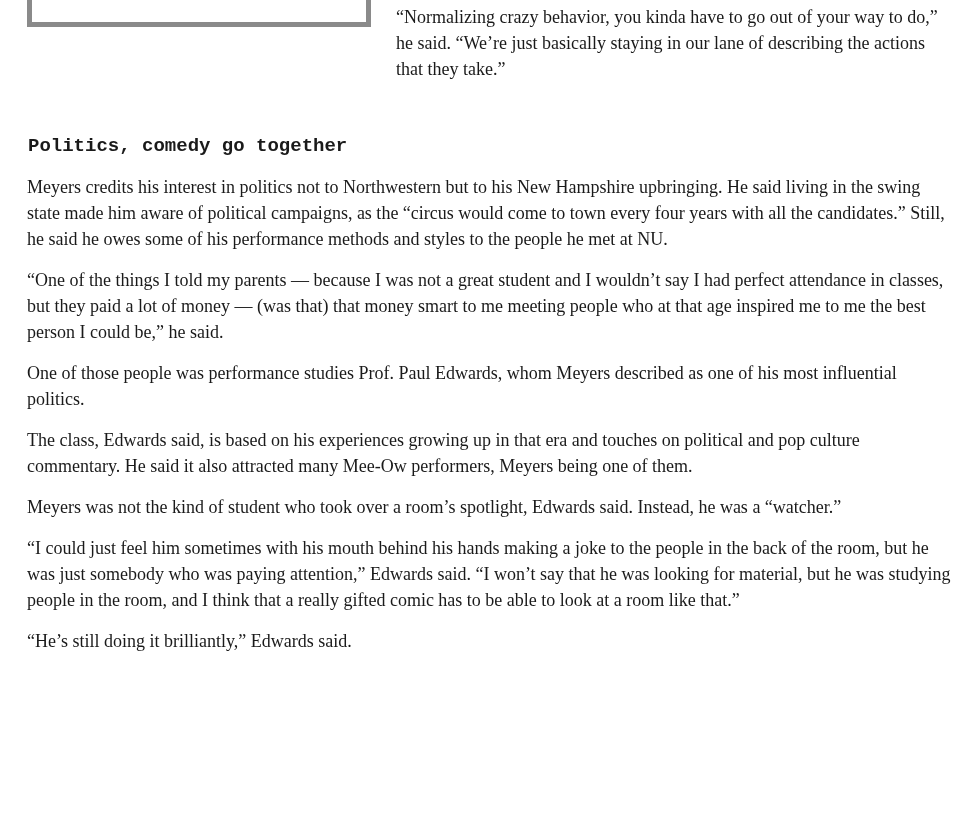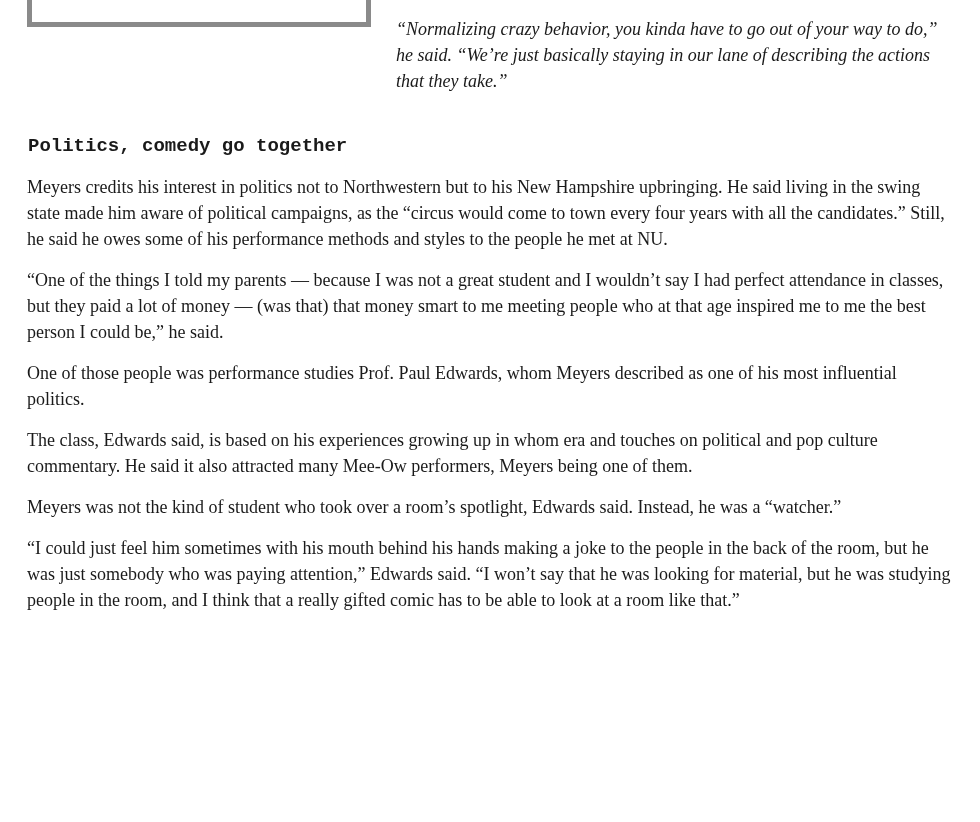--- a/index.html
+++ b/index.html
@@ -9,22 +9,22 @@
     color: #1a1a1a;
   }
   .media-box {
     position: absolute; left: 27px; top: -40px;
     width: 334px; height: 57px;
     border: 5px solid #8a8a8a;
     box-sizing: content-box;
     background: #ffffff;
   }
   .side-quote {
-    position: absolute; left: 396px; top: 16px; width: 560px;
-    font-size: 18px; line-height: 26px; margin: 0; font-style: italic;
+    position: absolute; left: 396px; top: 4px; width: 560px;
+    font-size: 18px; line-height: 26px; margin: 0;
   }
   .article {
     position: absolute; left: 27px; top: 133px; width: 926px;
   }
   .article h3 {
     font-size: 19px; font-weight: bold; margin: 0 0 15px 1px; line-height: 26px; font-family: Liberation Mono, monospace;
   }
   .article p {
     font-size: 18px; line-height: 26px; margin: 0 0 15px 0;
   }
@@ -34,16 +34,17 @@
 
 <div class="media-box"></div>
 
 <p class="side-quote">“Normalizing crazy behavior, you kinda have to go out of your way to do,” he said. “We’re just basically staying in our lane of describing the actions that they take.”</p>
 
 <div class="article">
   <h3>Politics, comedy go together</h3>
   <p>Meyers credits his interest in politics not to Northwestern but to his New Hampshire upbringing. He said living in the swing state made him aware of political campaigns, as the “circus would come to town every four years with all the candidates.” Still, he said he owes some of his performance methods and styles to the people he met at NU.</p>
   <p>“One of the things I told my parents — because I was not a great student and I wouldn’t say I had perfect attendance in classes, but they paid a lot of money — (was that) that money smart to me meeting people who at that age inspired me to me the best person I could be,” he said.</p>
   <p>One of those people was performance studies Prof. Paul Edwards, whom Meyers described as one of his most influential politics.</p>
-  <p>The class, Edwards said, is based on his experiences growing up in whom era and touches on political and pop culture commentary. He said it also attracted many Mee-Ow performers, Meyers being one of them.</p>
+  <p>The class, Edwards said, is based on his experiences growing up in that era and touches on political and pop culture commentary. He said it also attracted many Mee-Ow performers, Meyers being one of them.</p>
   <p>Meyers was not the kind of student who took over a room’s spotlight, Edwards said. Instead, he was a “watcher.”</p>
   <p>“I could just feel him sometimes with his mouth behind his hands making a joke to the people in the back of the room, but he was just somebody who was paying attention,” Edwards said. “I won’t say that he was looking for material, but he was studying people in the room, and I think that a really gifted comic has to be able to look at a room like that.”</p>
+  <p>“He’s still doing it brilliantly,” Edwards said.</p>
 </div>
 
 </body></html>

